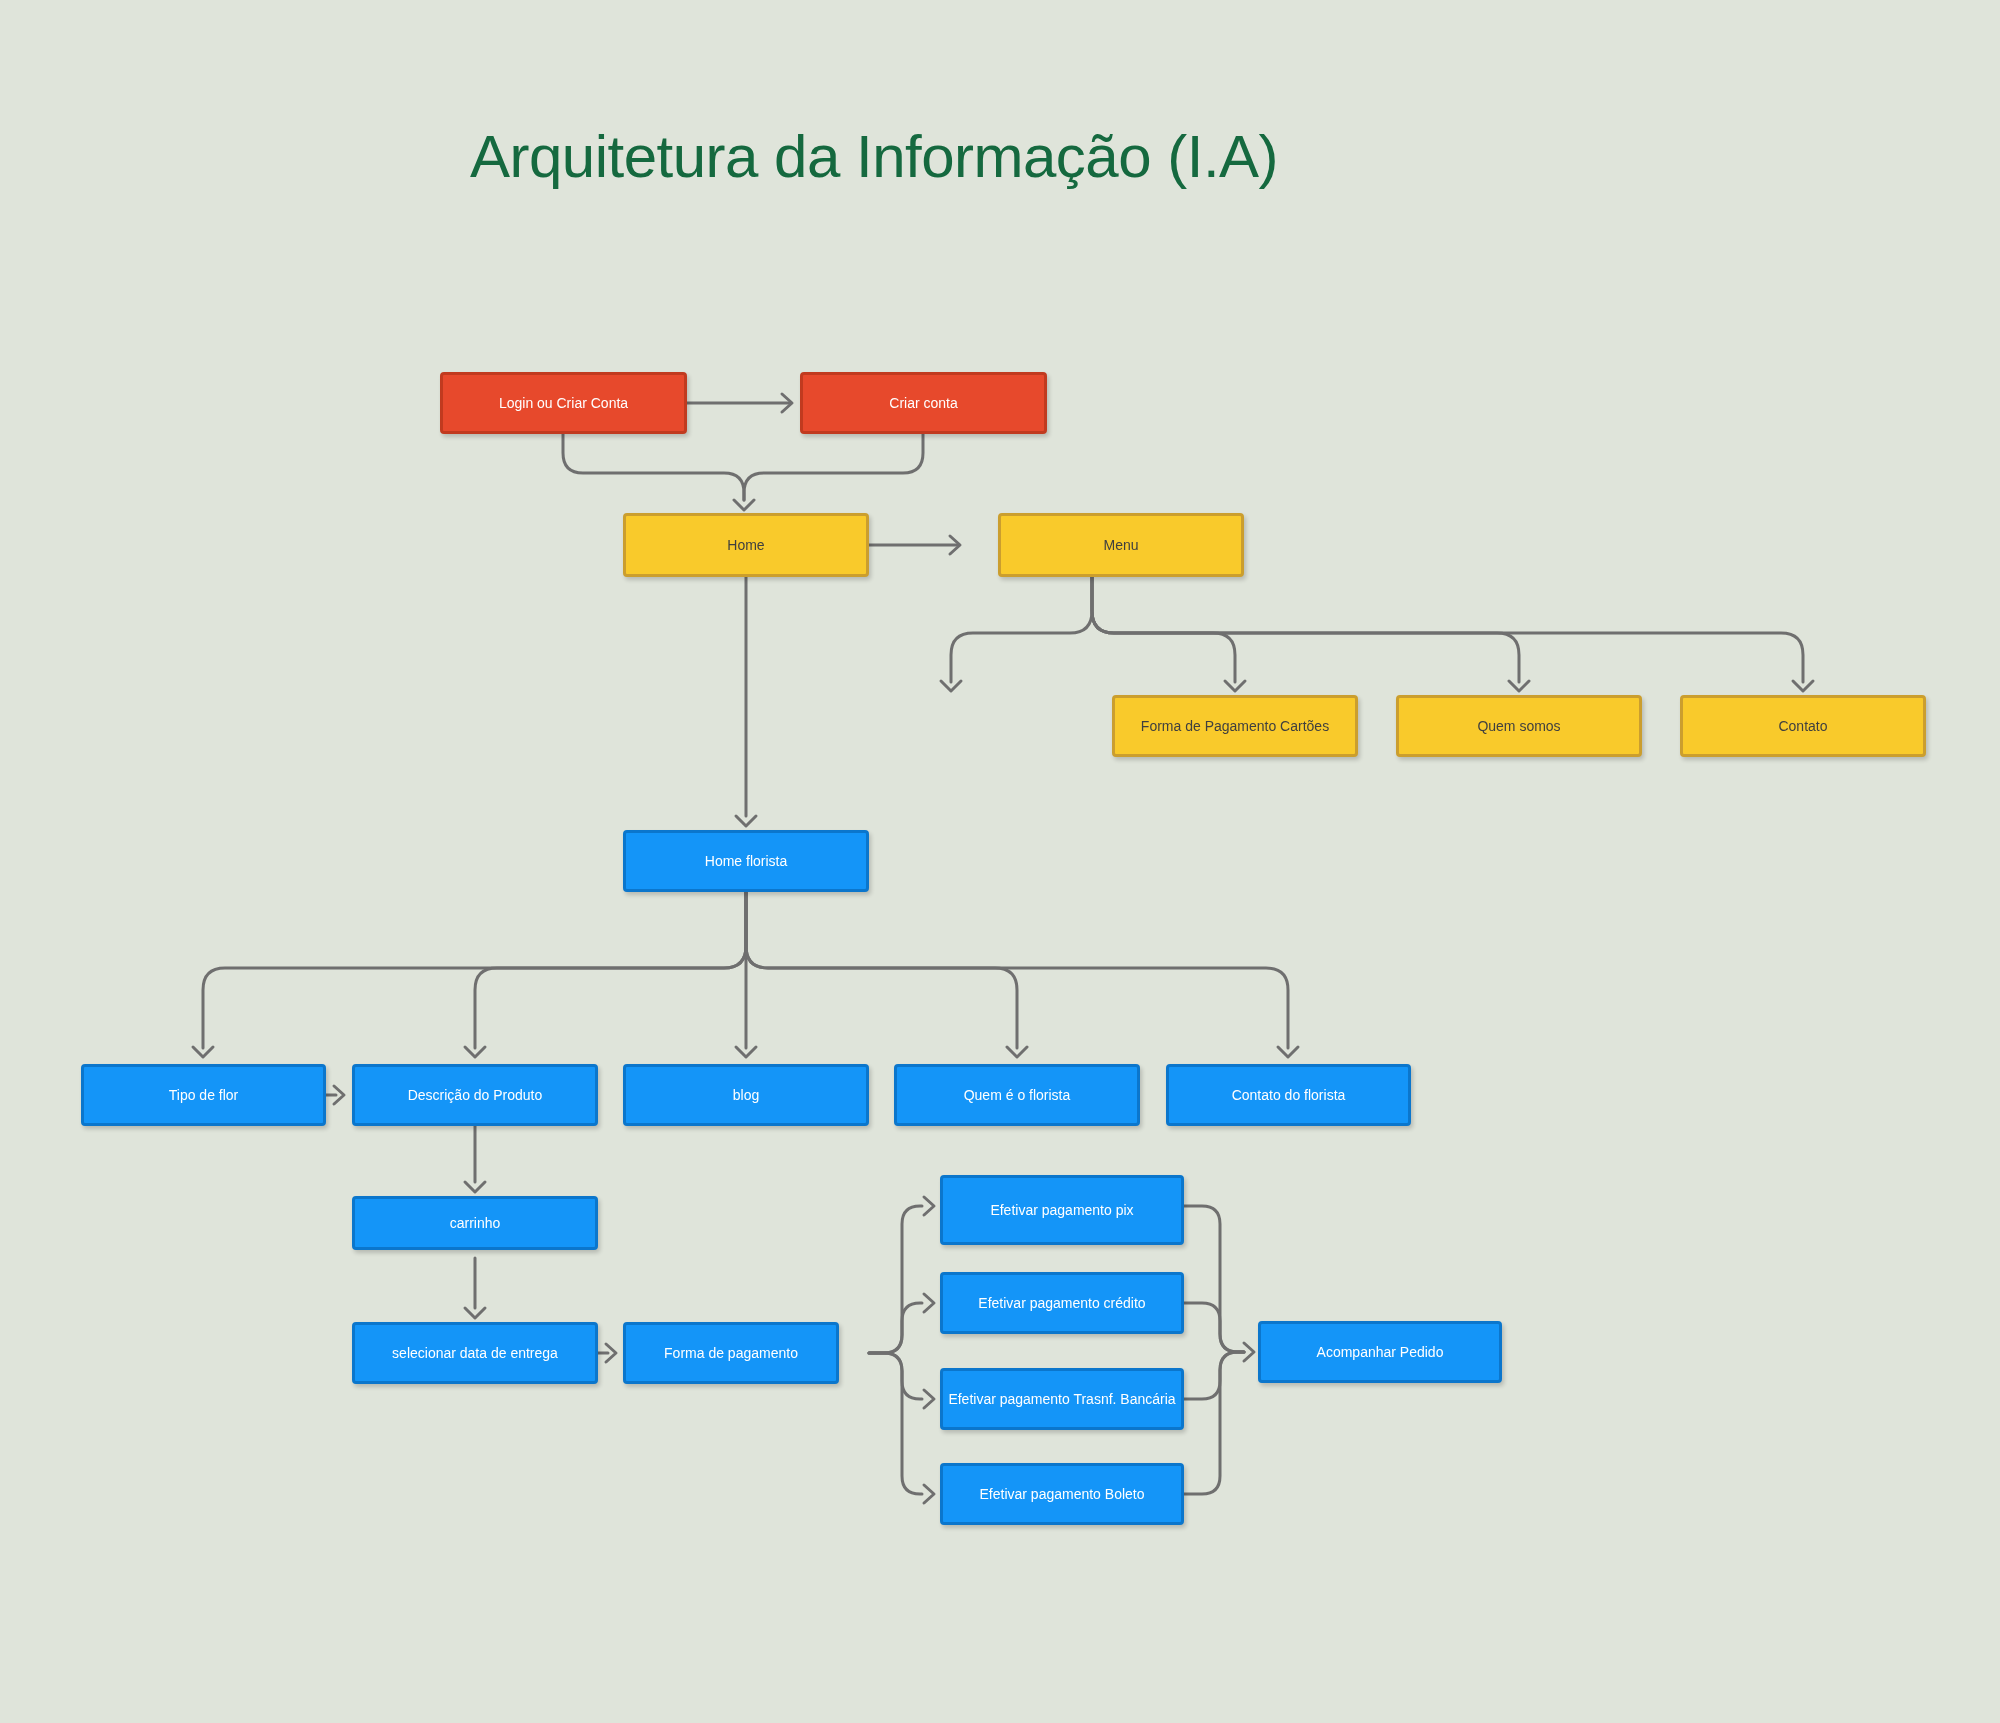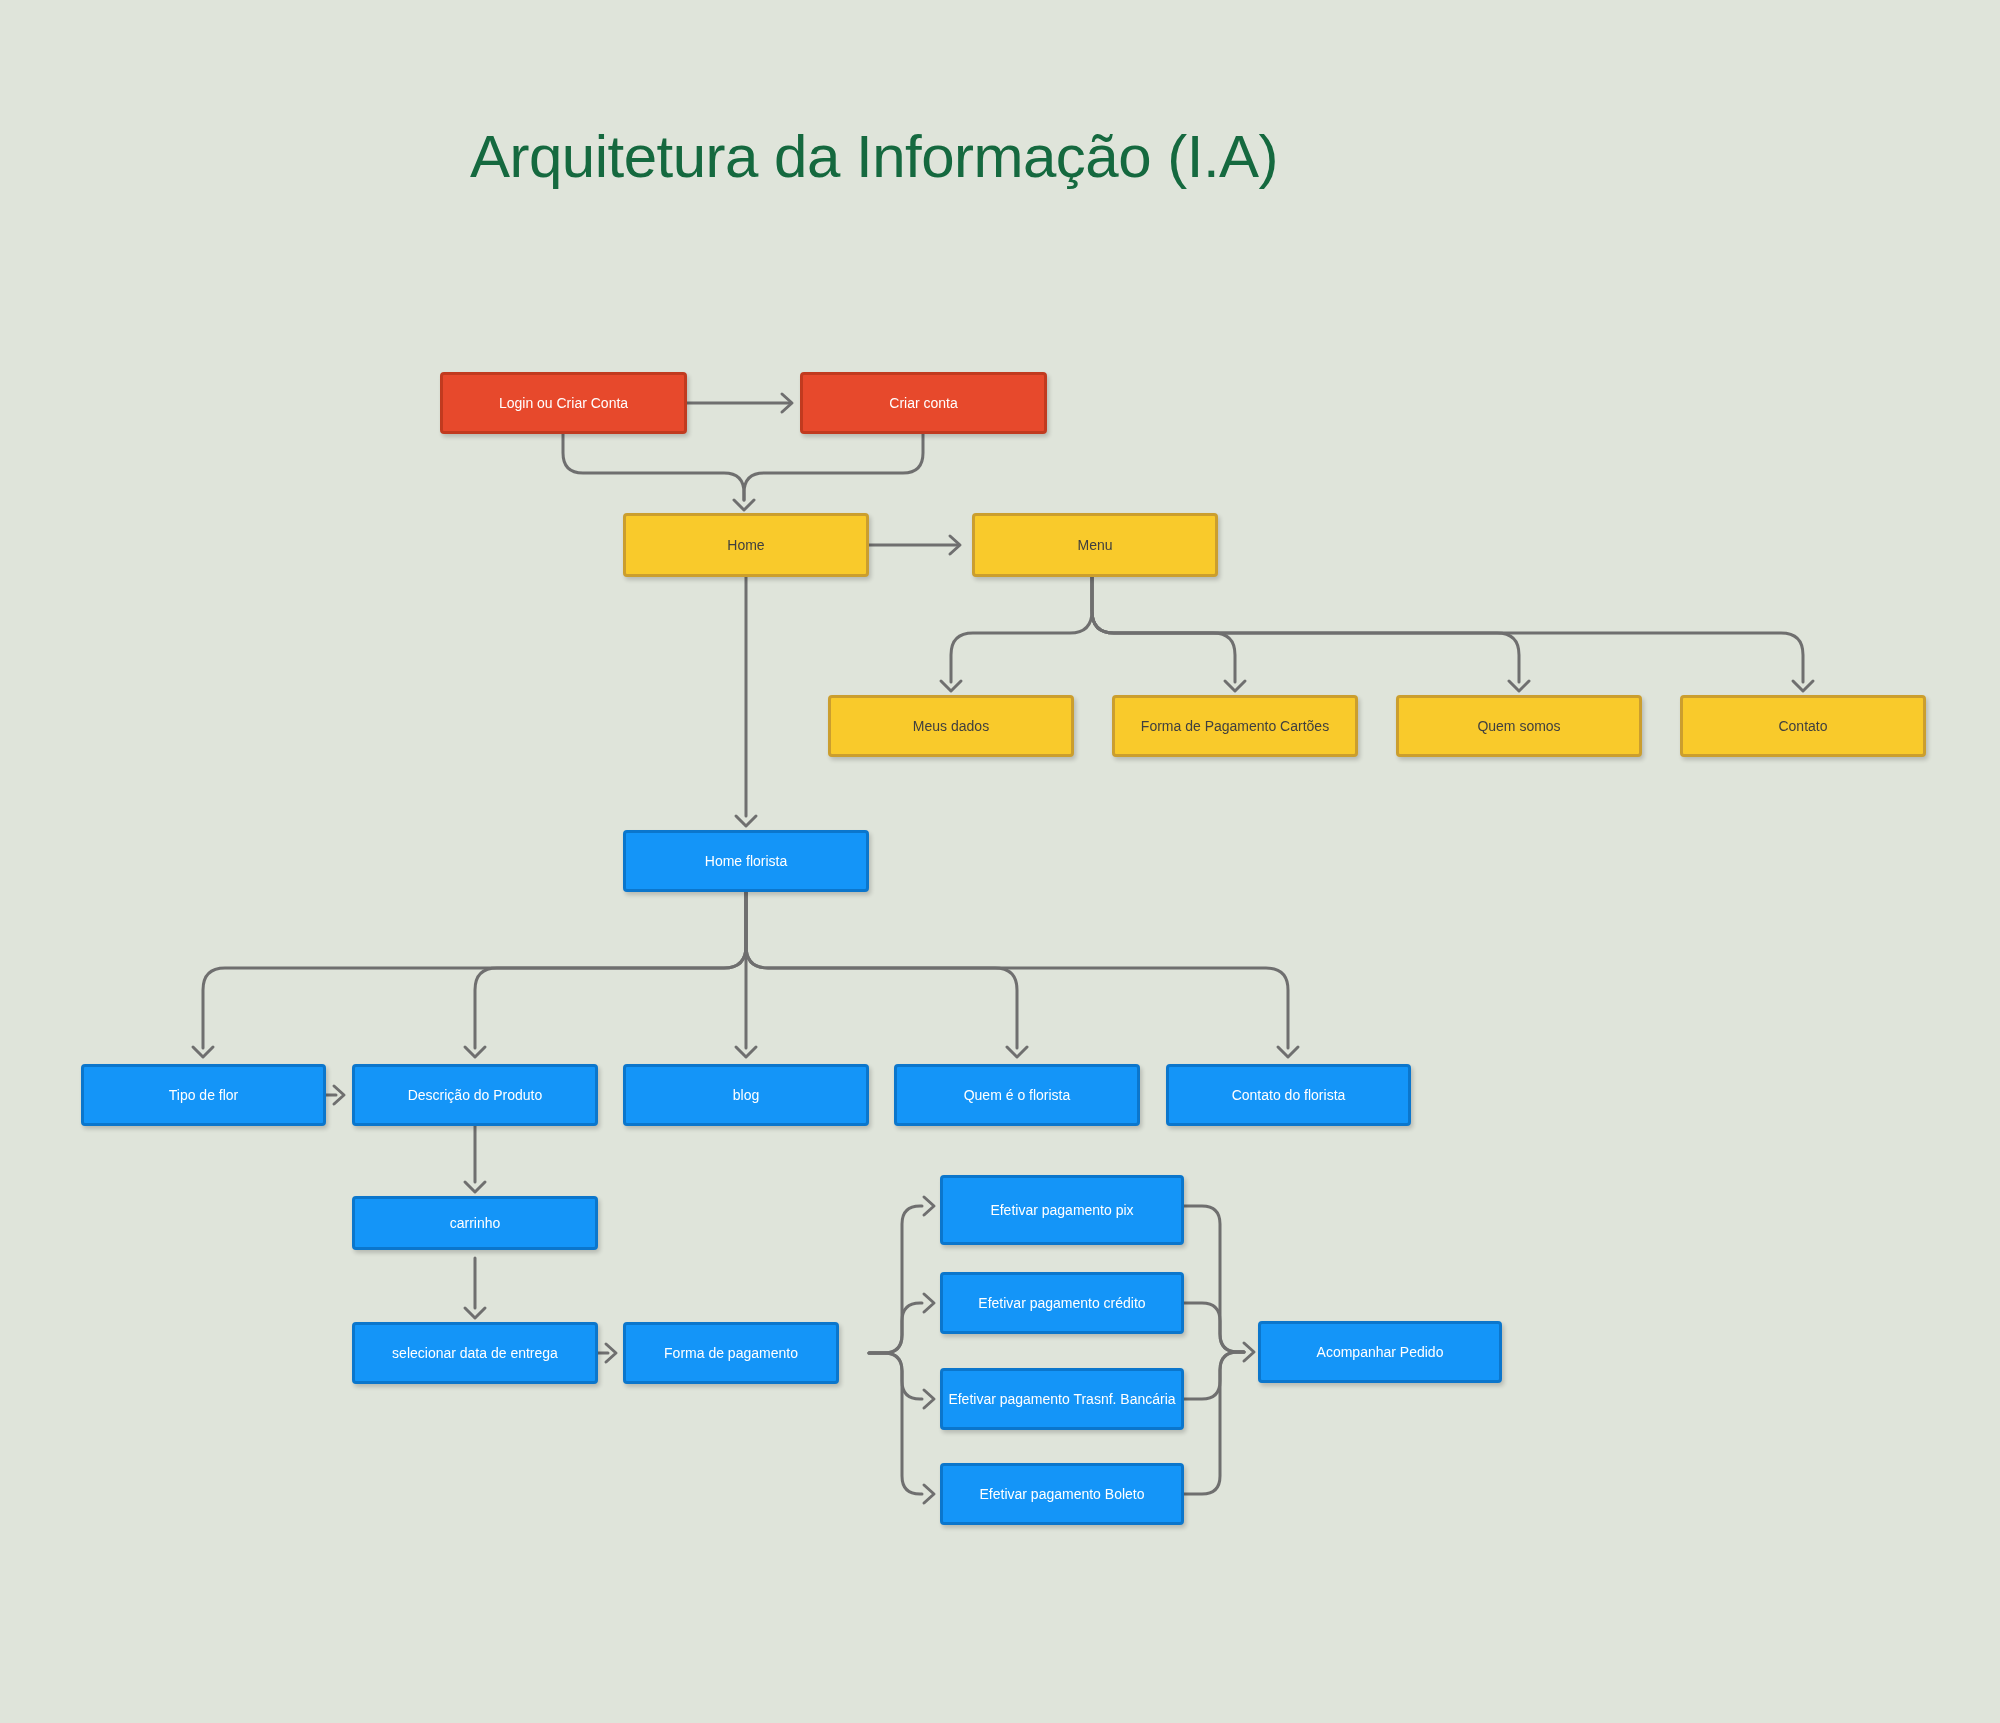--- a/index.html
+++ b/index.html
@@ -171,23 +171,22 @@
     <g>
       <path d="M1184,1494 H1202 Q1220,1494 1220,1476 V1370 Q1220,1352 1238,1352 H1244"></path>
       <path d="M1244,1343 L1254,1352 L1244,1361"></path>
     </g>
   </svg>
 
   <div class="node red" style="left:440px;top:372px;width:247px;height:62px">Login ou Criar Conta</div>
   <div class="node red" style="left:800px;top:372px;width:247px;height:62px">Criar conta</div>
 
   <div class="node yellow" style="left:623px;top:513px;width:246px;height:64px">Home</div>
-  <div class="node yellow" style="left:972px;top:513px;width:246px;height:64px">Menu</div>
-
-  <div class="node yellow" style="left:828px;top:695px;width:246px;height:62px">Meus dados</div>
+  <div class="node yellow" style="left:998px;top:513px;width:246px;height:64px">Menu</div>
+
   <div class="node yellow" style="left:1112px;top:695px;width:246px;height:62px">Forma de Pagamento Cartões</div>
   <div class="node yellow" style="left:1396px;top:695px;width:246px;height:62px">Quem somos</div>
   <div class="node yellow" style="left:1680px;top:695px;width:246px;height:62px">Contato</div>
 
   <div class="node blue" style="left:623px;top:830px;width:246px;height:62px">Home florista</div>
 
   <div class="node blue" style="left:81px;top:1064px;width:245px;height:62px">Tipo de flor</div>
   <div class="node blue" style="left:352px;top:1064px;width:246px;height:62px">Descrição do Produto</div>
   <div class="node blue" style="left:623px;top:1064px;width:246px;height:62px">blog</div>
   <div class="node blue" style="left:894px;top:1064px;width:246px;height:62px">Quem é o florista</div>

